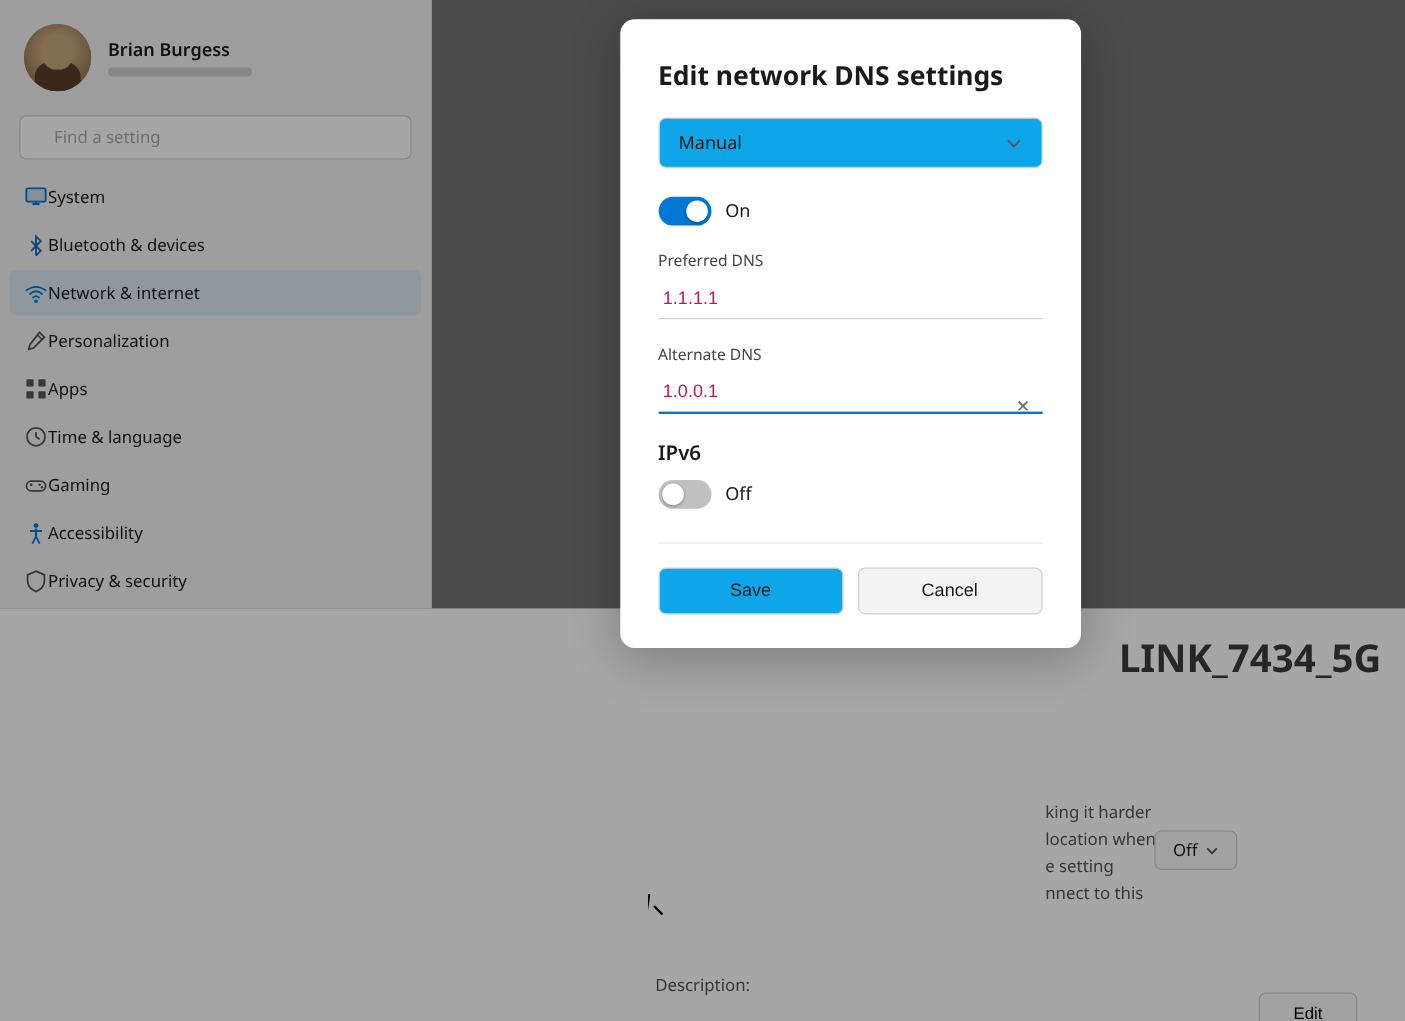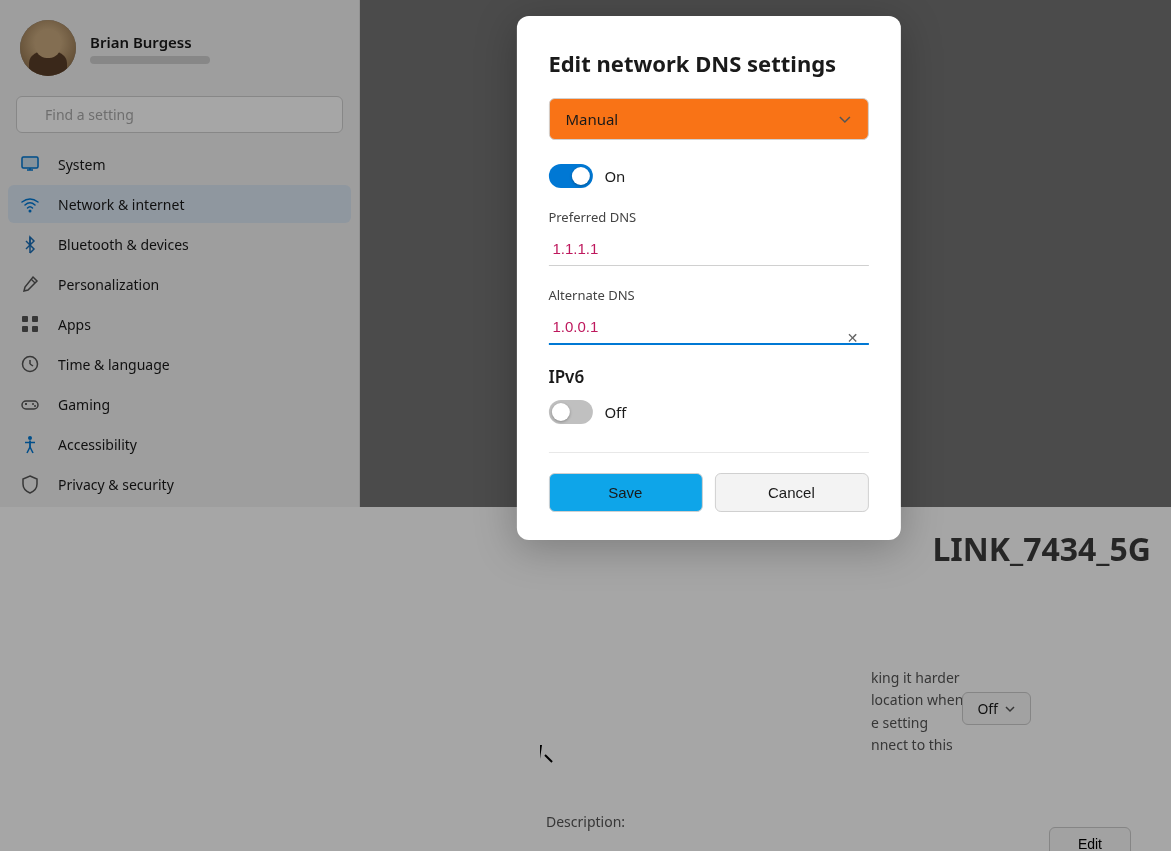--- a/index.html
+++ b/index.html
@@ -113,21 +113,21 @@
       flex-direction: column;
       padding: 4px 8px;
       gap: 2px;
       flex: 1;
       overflow: hidden;
     }
 
     .nav-item {
       display: flex;
       align-items: center;
-      gap: 18px;
+      gap: 0;
       padding: 9px 12px;
       border-radius: 6px;
       cursor: pointer;
       font-size: 14px;
       color: #1a1a1a;
     }
     .nav-item.active {
       background: #dce8f5;
     }
 
@@ -263,21 +263,21 @@
 
     .dns-mode-select {
       display: flex;
       align-items: center;
       justify-content: space-between;
       border: 1px solid #d0d0d0;
       border-radius: 6px;
       padding: 10px 16px;
       font-size: 15px;
       color: #1a1a1a;
-      background: #f97316;
+      background: #0ea5e9;
       cursor: pointer;
       margin-bottom: 24px;
     }
 
     .section-title {
       font-size: 17px;
       font-weight: 600;
       color: #1a1a1a;
       margin-bottom: 12px;
     }
@@ -449,42 +449,42 @@
         <span class="nav-icon">
           <svg class="icon-svg" viewBox="0 0 20 20" fill="none">
             <rect x="2" y="3" width="16" height="11" rx="1.5" stroke="#0078d4" stroke-width="1.5" fill="#0078d4" opacity="0.15"></rect>
             <rect x="2" y="3" width="16" height="11" rx="1.5" stroke="#0078d4" stroke-width="1.5"></rect>
             <line x1="7" y1="16" x2="13" y2="16" stroke="#0078d4" stroke-width="1.5"></line>
             <line x1="10" y1="14" x2="10" y2="16" stroke="#0078d4" stroke-width="1.5"></line>
           </svg>
         </span>
         <span>System</span>
       </div>
-      <div class="nav-item active">
-        <span class="nav-icon">
-          <svg class="icon-svg" viewBox="0 0 20 20" fill="none">
-            <path d="M2 8 Q10 2 18 8" stroke="#0078d4" stroke-width="1.5" fill="none" stroke-linecap="round"></path>
-            <path d="M5 11 Q10 6.5 15 11" stroke="#0078d4" stroke-width="1.5" fill="none" stroke-linecap="round"></path>
-            <path d="M7.5 14 Q10 11.5 12.5 14" stroke="#0078d4" stroke-width="1.5" fill="none" stroke-linecap="round"></path>
-            <circle cx="10" cy="17" r="1.5" fill="#0078d4"></circle>
-          </svg>
-        </span>
-        <span>Network &amp; internet</span>
-      </div>
       <div class="nav-item">
         <span class="nav-icon">
           <svg class="icon-svg" viewBox="0 0 20 20" fill="none">
             <path d="M10 3 L14 7 L10 11 L10 3Z" stroke="#1a6db5" stroke-width="1.5" fill="none"></path>
             <path d="M10 11 L14 15 L10 19" stroke="#1a6db5" stroke-width="1.5" fill="none"></path>
             <line x1="10" y1="3" x2="10" y2="19" stroke="#1a6db5" stroke-width="1.5"></line>
             <line x1="6" y1="7" x2="10" y2="11" stroke="#1a6db5" stroke-width="1.5"></line>
             <line x1="6" y1="15" x2="10" y2="11" stroke="#1a6db5" stroke-width="1.5"></line>
           </svg>
         </span>
         <span>Bluetooth &amp; devices</span>
+      </div>
+      <div class="nav-item active">
+        <span class="nav-icon">
+          <svg class="icon-svg" viewBox="0 0 20 20" fill="none">
+            <path d="M2 8 Q10 2 18 8" stroke="#0078d4" stroke-width="1.5" fill="none" stroke-linecap="round"></path>
+            <path d="M5 11 Q10 6.5 15 11" stroke="#0078d4" stroke-width="1.5" fill="none" stroke-linecap="round"></path>
+            <path d="M7.5 14 Q10 11.5 12.5 14" stroke="#0078d4" stroke-width="1.5" fill="none" stroke-linecap="round"></path>
+            <circle cx="10" cy="17" r="1.5" fill="#0078d4"></circle>
+          </svg>
+        </span>
+        <span>Network &amp; internet</span>
       </div>
       <div class="nav-item">
         <span class="nav-icon">
           <svg class="icon-svg" viewBox="0 0 20 20" fill="none">
             <path d="M13 3 L17 7 L8 16 L4 17 L5 13 Z" stroke="#555" stroke-width="1.5" fill="none"></path>
             <line x1="11" y1="5" x2="15" y2="9" stroke="#555" stroke-width="1.2"></line>
           </svg>
         </span>
         <span>Personalization</span>
       </div>

